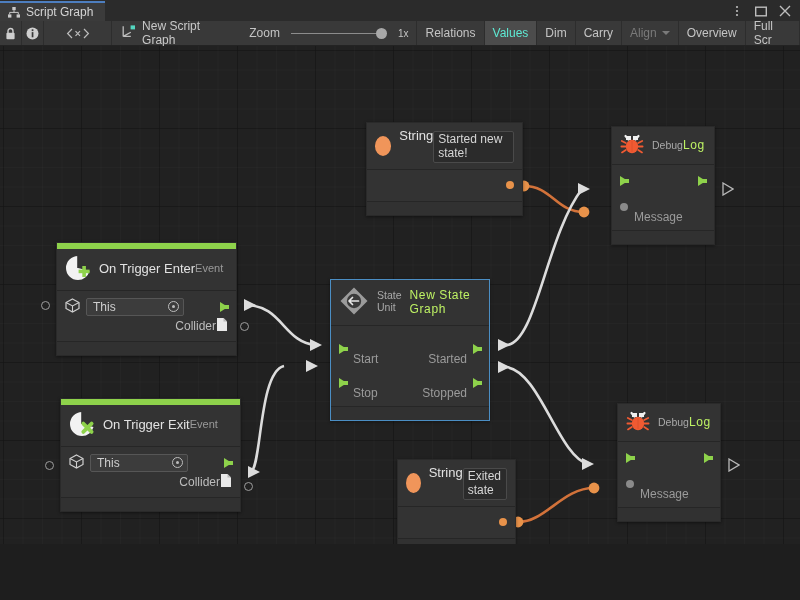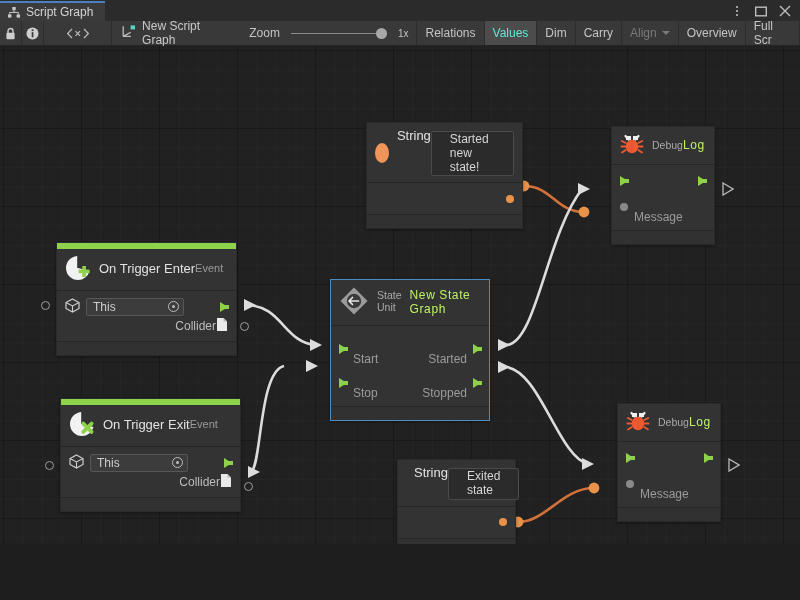--- a/index.html
+++ b/index.html
@@ -106,21 +106,21 @@
     width:0;height:0;border-top:5px solid transparent;border-bottom:5px solid transparent;
     border-left:8px solid #8ed24b;position:relative;
   }
   .arrow-green::before{content:"";position:absolute;left:-7px;top:-2px;width:8px;height:4px;background:#8ed24b;}
   .dot-grey{width:8px;height:8px;border-radius:50%;background:#8a8a8a;}
   .dot-orange{width:8px;height:8px;border-radius:50%;background:#e8924a;}
   .dot-orange-big{width:20px;height:20px;border-radius:50%;background:#f0955a;}
 
   .value-field{
     background:#2b2b2b;border:1px solid #4a4a4a;border-radius:2px;
-    color:#d6d6d6;font-size:12px;padding:1px 18px;display:inline-block;
+    color:#d6d6d6;font-size:12px;padding:1px 4px;display:inline-block;
   }
   .obj-field{
     background:#3c3c3c;border:1px solid #565656;border-radius:2px;
     color:#cfcfcf;font-size:12px;padding:1px 4px 1px 6px;
     display:flex;align-items:center;justify-content:space-between;gap:6px;min-width:86px;
   }
   .obj-circle{width:11px;height:11px;border-radius:50%;border:1.5px solid #bdbdbd;position:relative;box-sizing:border-box;}
   .obj-circle::after{content:"";position:absolute;left:2.5px;top:2.5px;width:3px;height:3px;border-radius:50%;background:#bdbdbd;}
 
   .ext-port{position:absolute;}

